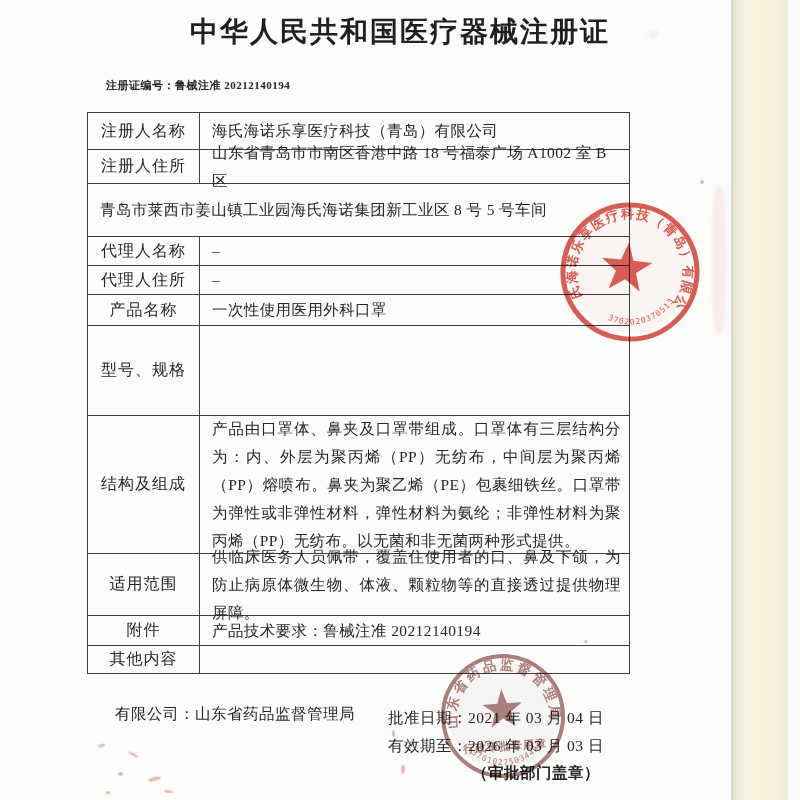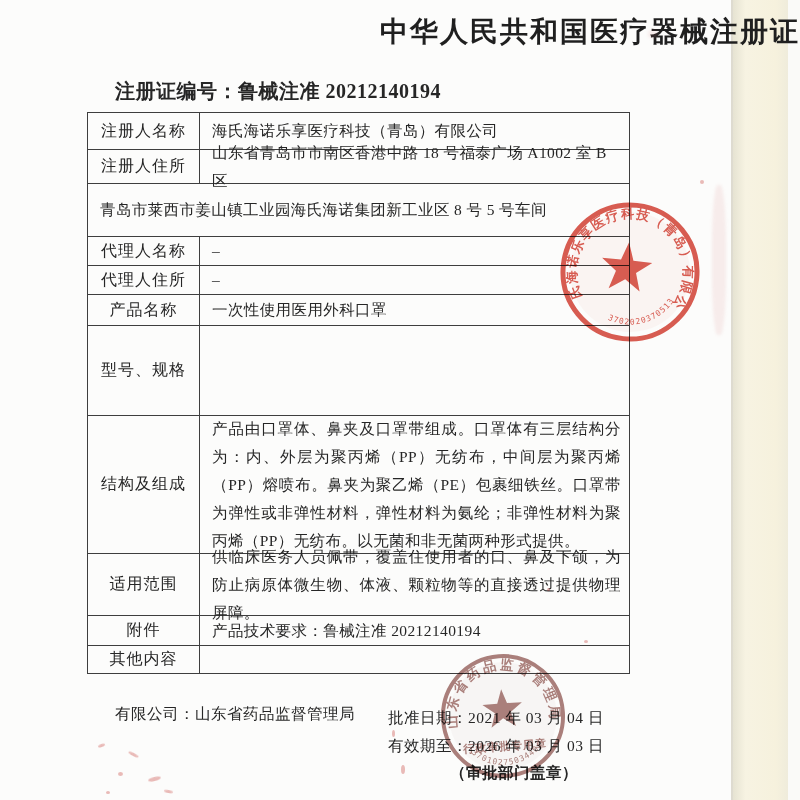--- a/index.html
+++ b/index.html
@@ -11,25 +11,25 @@
   }
   .paper{position:absolute;left:0;top:0;width:731px;height:800px;background:#fcfcfb;}
   .edge-strip{
     position:absolute;left:731px;top:0;width:57px;height:800px;
     background:linear-gradient(90deg,#e6e3d2 0,#f7f3e2 22%,#f6f1dd 75%,#eeebdb 100%);
     border-left:2px solid #dedbd0;
   }
   .edge-right{position:absolute;left:788px;top:0;width:12px;height:800px;background:#fafaf8;}
 
   .title{
-    position:absolute;left:0;top:13px;width:800px;text-align:right;
+    position:absolute;left:0;top:13px;width:800px;text-align:center;
     font-size:28px;font-weight:bold;letter-spacing:2px;color:#1f1f1f;
   }
   .regline{
-    position:absolute;left:115px;top:78px;font-size:20px;font-weight:bold;letter-spacing:.5px;
+    position:absolute;left:106px;top:78px;font-size:11px;font-weight:bold;letter-spacing:.5px;
   }
   .regline .num{font-weight:bold;}
 
   .cert-table{
     position:absolute;left:87px;top:112px;width:543px;
     border:1.5px solid #3e3e3e;box-sizing:border-box;background:transparent;
   }
   .trow{display:flex;box-sizing:border-box;border-top:1px solid #3e3e3e;}
   .trow:first-child{border-top:none;}
   .lcell{
@@ -39,21 +39,21 @@
   }
   .vcell{
     flex:1;display:flex;align-items:center;box-sizing:border-box;
     padding:2px 8px 2px 12px;font-size:15.5px;line-height:28px;letter-spacing:.4px;
   }
   .vcell span{display:block;width:100%;}
   .vcell.justify span{text-align:justify;}
 
   .footer-left{position:absolute;left:115px;top:704px;font-size:15.5px;letter-spacing:.5px;}
   .footer-right{position:absolute;left:388px;top:704px;font-size:15.5px;line-height:27.5px;letter-spacing:.5px;}
-  .seal-note{margin-left:62px;font-weight:bold;}
+  .seal-note{margin-left:84px;font-weight:bold;}
 
   .stamp{position:absolute;mix-blend-mode:multiply;}
   .stamp-company{left:551px;top:193px;width:158px;height:158px;color:#d5463a;opacity:.88;transform:rotate(6deg);}
   .stamp-authority{left:430px;top:643px;width:146px;height:146px;color:#9d6b66;opacity:.85;transform:rotate(-4deg);}
   .stamp text{fill:currentColor;}
   .stamp .ring{font-size:13px;letter-spacing:1.5px;font-weight:bold;}
   .stamp-authority .ring{font-size:13.5px;letter-spacing:3px;}
   .stamp .num{font-family:"DejaVu Sans Mono",monospace;font-size:8px;letter-spacing:1px;}
   .stamp .inner-line{font-size:11px;letter-spacing:1px;font-weight:bold;}
 

